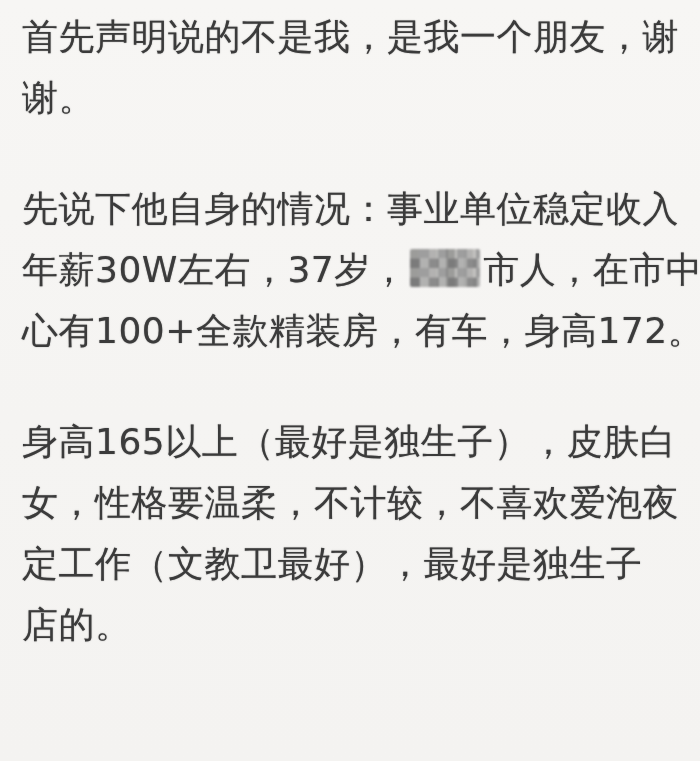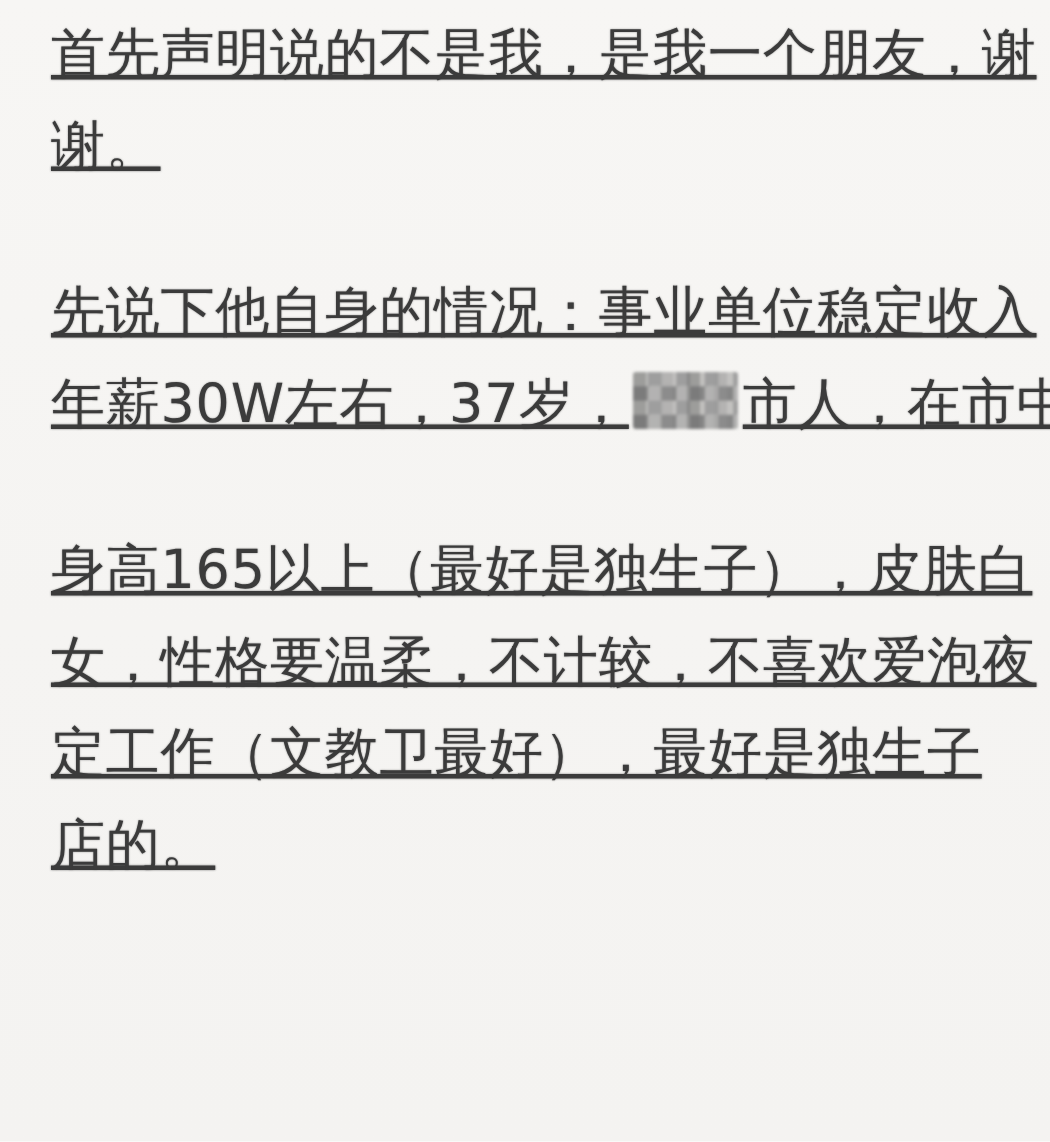--- a/index.html
+++ b/index.html
@@ -19,22 +19,21 @@
     height: 761px;
     padding: 6px 12px 0 18px;
     font-size: 36px;
     line-height: 61px;
     letter-spacing: 0.5px;
     color: #3b3b3b;
     
     text-shadow: 0 0 1.2px rgba(70, 70, 70, 0.65);
   }
   .paragraph {
-    margin: 0 0 50px 16px;
-    text-decoration: underline;
+    margin: 0 0 50px 4px;
   }
   .paragraph:last-child {
     margin-bottom: 0;
   }
   .line {
     white-space: nowrap;
     height: 61px;
     overflow: visible;
   }
   .seg {
@@ -61,20 +60,21 @@
 <body>
 
 <div class="article">
     <div class="paragraph">
       <div class="line"><span class="seg">首先声明说的不是我，是我一个朋友，谢</span></div>
       <div class="line"><span class="seg">谢。</span></div>
     </div>
     <div class="paragraph">
       <div class="line"><span class="seg">先说下他自身的情况：事业单位稳定收入</span></div>
       <div class="line"><span class="seg">年薪30W左右，37岁，</span><span class="mosaic"></span><span class="seg">市人，在市中</span></div>
+      <div class="line"><span class="seg">心有100+全款精装房，有车，身高172。</span></div>
     </div>
     <div class="paragraph">
       <div class="line"><span class="seg">身高165以上（最好是独生子），皮肤白</span></div>
       <div class="line"><span class="seg">女，性格要温柔，不计较，不喜欢爱泡夜</span></div>
       <div class="line"><span class="seg">定工作（文教卫最好），最好是独生子</span></div>
       <div class="line"><span class="seg">店的。</span></div>
     </div>
   </div>
 
 </body></html>

